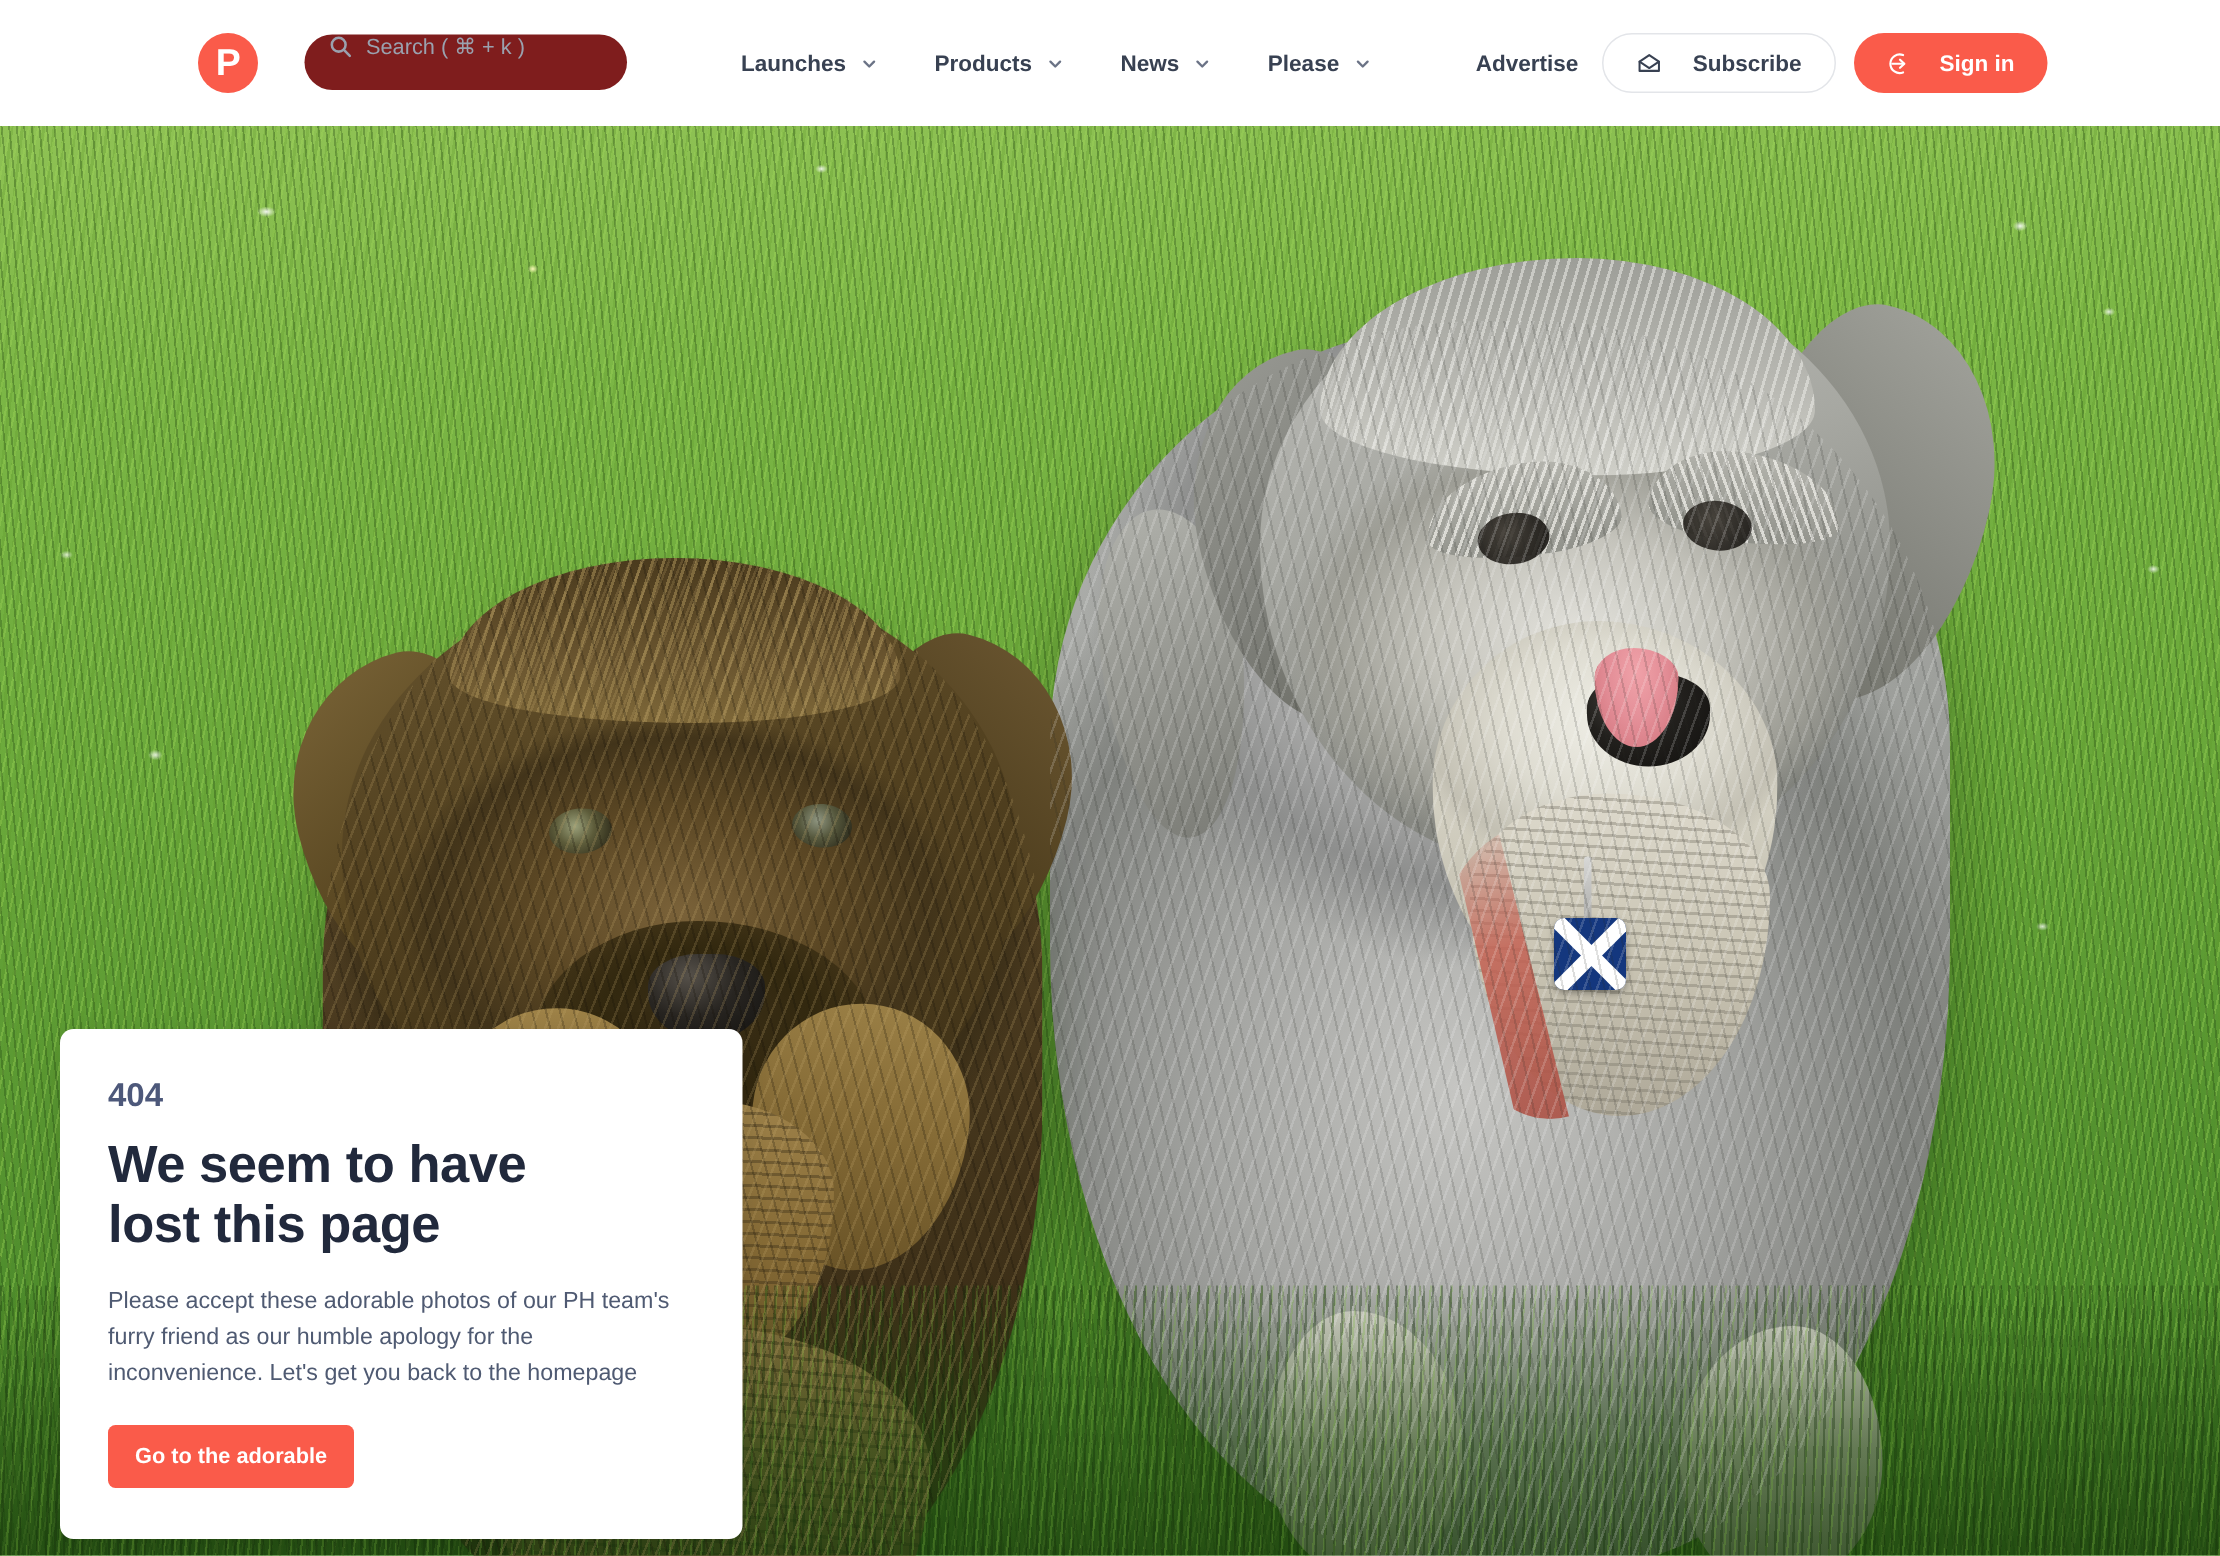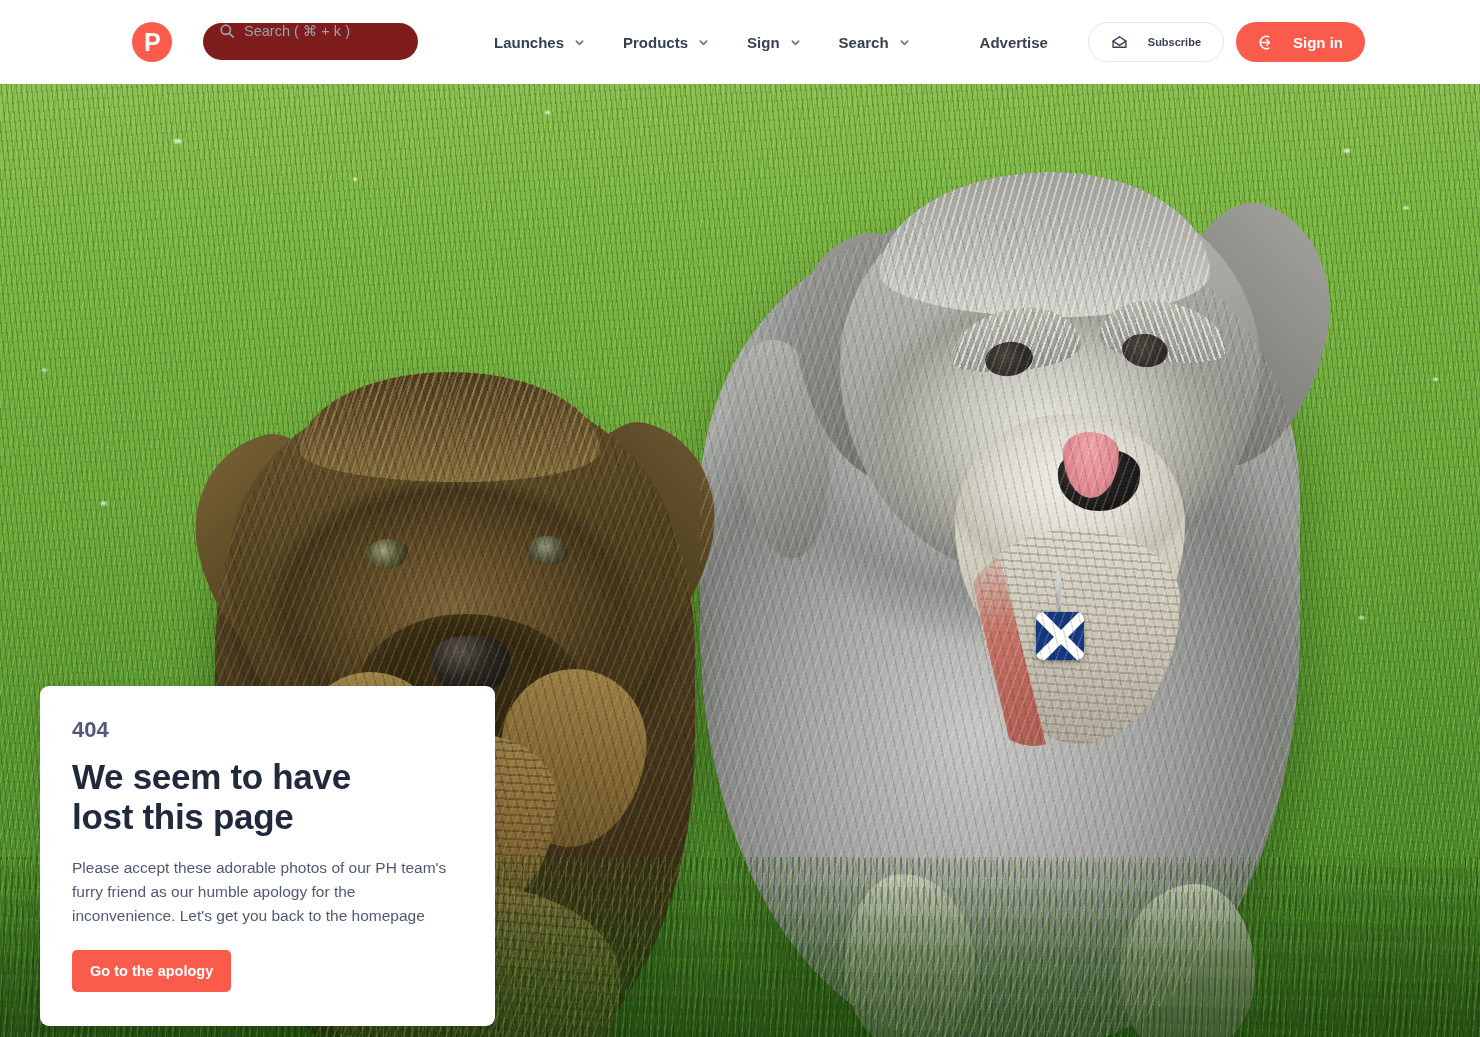--- a/index.html
+++ b/index.html
@@ -85,21 +85,21 @@
     gap: 12px;
   }
   .btn-subscribe {
     height: 40px;
     border: 1px solid #e3e5e9;
     border-radius: 20px;
     background: #ffffff;
     display: flex; align-items: center; gap: 20px;
     padding: 0 22px;
     color: #384152;
-    font-size: 11px; font-weight: bold;
+    font-size: 15px; font-weight: bold;
     cursor: pointer;
     white-space: nowrap;
   }
   .btn-signin {
     height: 40px;
     border: none;
     border-radius: 20px;
     background: #fa5b4a;
     display: flex; align-items: center; gap: 18px;
     padding: 0 22px;
@@ -457,28 +457,28 @@
     </div>
 
     <div class="nav-item">
       <span>Products</span>
       <svg class="chev" viewBox="0 0 12 12" fill="none" stroke="currentColor" stroke-width="1.7" stroke-linecap="round" stroke-linejoin="round">
           <polyline points="2.5,4.5 6,8 9.5,4.5"></polyline>
         </svg>
     </div>
 
     <div class="nav-item">
-      <span>Sign</span>
+      <span>News</span>
       <svg class="chev" viewBox="0 0 12 12" fill="none" stroke="currentColor" stroke-width="1.7" stroke-linecap="round" stroke-linejoin="round">
           <polyline points="2.5,4.5 6,8 9.5,4.5"></polyline>
         </svg>
     </div>
 
     <div class="nav-item">
-      <span>Search</span>
+      <span>Please</span>
       <svg class="chev" viewBox="0 0 12 12" fill="none" stroke="currentColor" stroke-width="1.7" stroke-linecap="round" stroke-linejoin="round">
           <polyline points="2.5,4.5 6,8 9.5,4.5"></polyline>
         </svg>
     </div>
 
     <div class="nav-item">
       <span>Advertise</span>
     </div>
 
   </nav>
@@ -547,14 +547,14 @@
   <div class="grass-dark-bottom"></div>
 </div>
 
 <div class="card">
   <div class="card-404">404</div>
   <h1 class="card-title">
     <span>We seem to have</span><br>
     <span>lost this page</span>
   </h1>
   <p class="card-body">Please accept these adorable photos of our PH team's furry friend as our humble apology for the inconvenience. Let's get you back to the homepage</p>
-  <button class="card-btn">Go to the apology</button>
+  <button class="card-btn">Go to the adorable</button>
 </div>
 
 </body></html>

